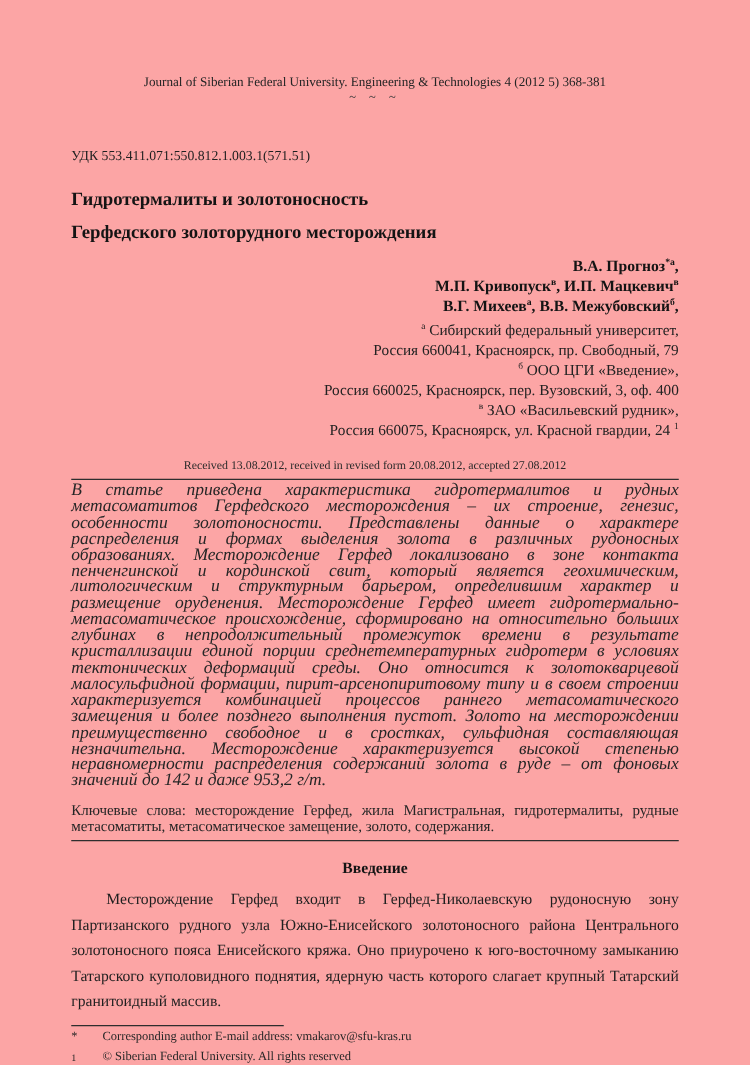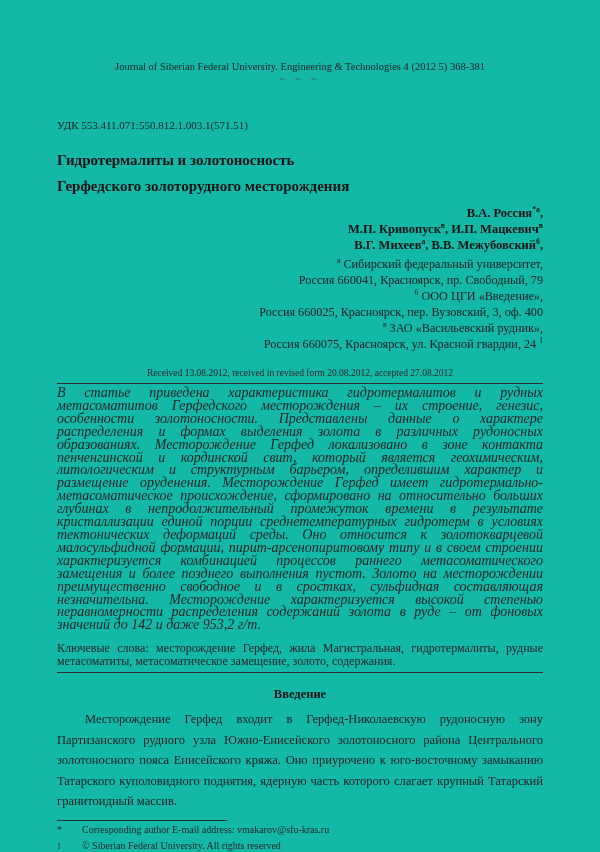--- a/index.html
+++ b/index.html
@@ -4,21 +4,21 @@
 <style>
   html, body {
     margin: 0;
     padding: 0;
     background: #ffffff;
   }
   .page {
     position: relative;
     width: 600px;
     height: 852px;
-    background: #14b8a6;
+    background: #fca5a5;
     overflow: hidden;
     font-family: "Liberation Serif", "DejaVu Serif", serif;
     color: #1f1f1f;
   }
   .journal-line {
     padding-top: 60px;
     text-align: center;
     font-size: 10.5px;
     line-height: 13px;
     color: #252525;
@@ -151,21 +151,21 @@
   <div class="content">
 
     <div class="udc-line">УДК 553.411.071:550.812.1.003.1(571.51)</div>
 
     <h1 class="article-title">
       <span class="title-line">Гидротермалиты и золотоносность</span>
       <span class="title-line">Герфедского золоторудного месторождения</span>
     </h1>
 
     <div class="authors-block">
-      <div class="author-line"><span>В.А. Россия</span><sup>*а</sup><span>,</span></div>
+      <div class="author-line"><span>В.А. Прогноз</span><sup>*а</sup><span>,</span></div>
       <div class="author-line"><span>М.П. Кривопуск</span><sup>в</sup><span>, И.П. Мацкевич</span><sup>в</sup></div>
       <div class="author-line"><span>В.Г. Михеев</span><sup>а</sup><span>, В.В. Межубовский</span><sup>б</sup><span>,</span></div>
     </div>
 
     <div class="affiliations-block">
       <div class="affil-line"><sup>а</sup><span> Сибирский федеральный университет,</span></div>
       <div class="affil-line"><span>Россия 660041, Красноярск, пр. Свободный, 79</span></div>
       <div class="affil-line"><sup>б</sup><span> ООО ЦГИ «Введение»,</span></div>
       <div class="affil-line"><span>Россия 660025, Красноярск, пер. Вузовский, 3, оф. 400</span></div>
       <div class="affil-line"><sup>в</sup><span> ЗАО «Васильевский рудник»,</span></div>

